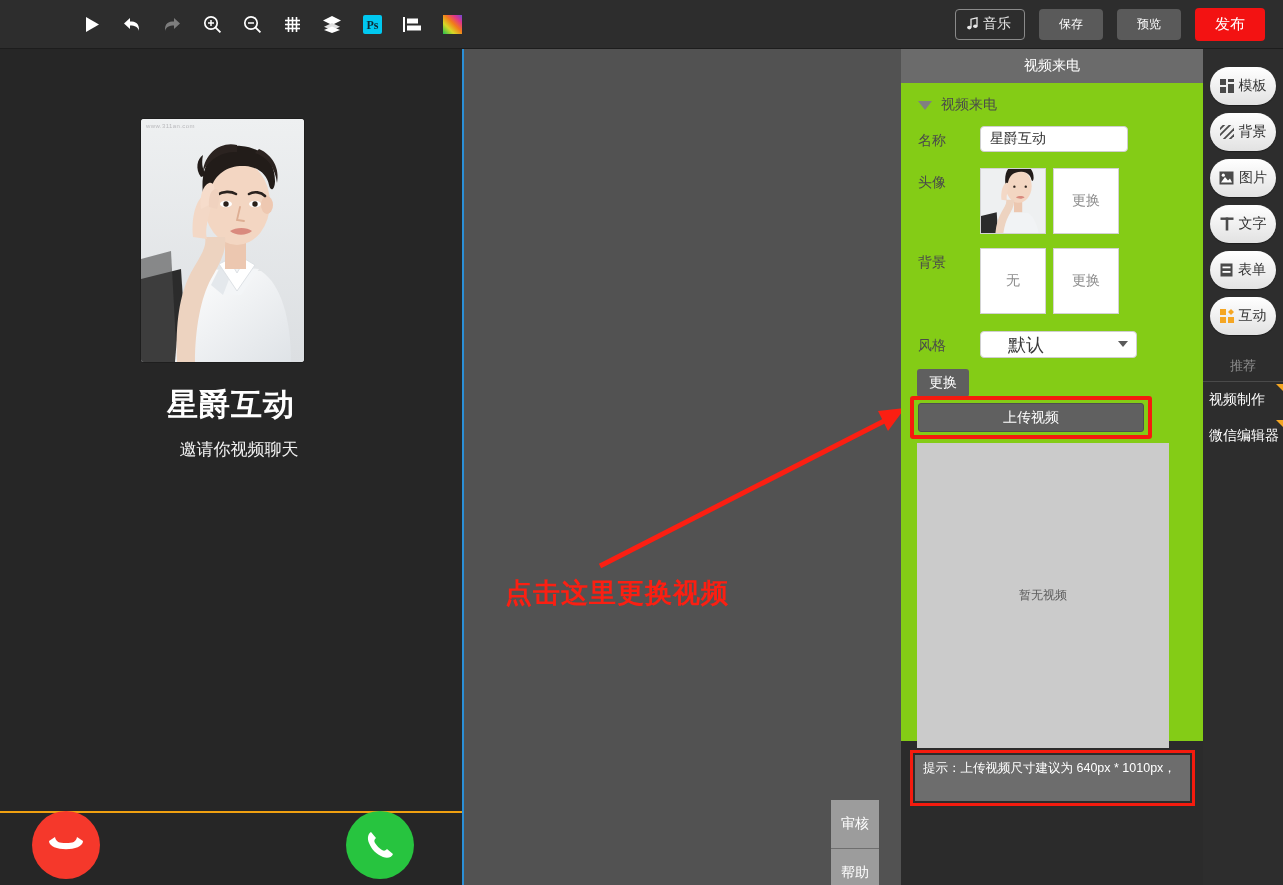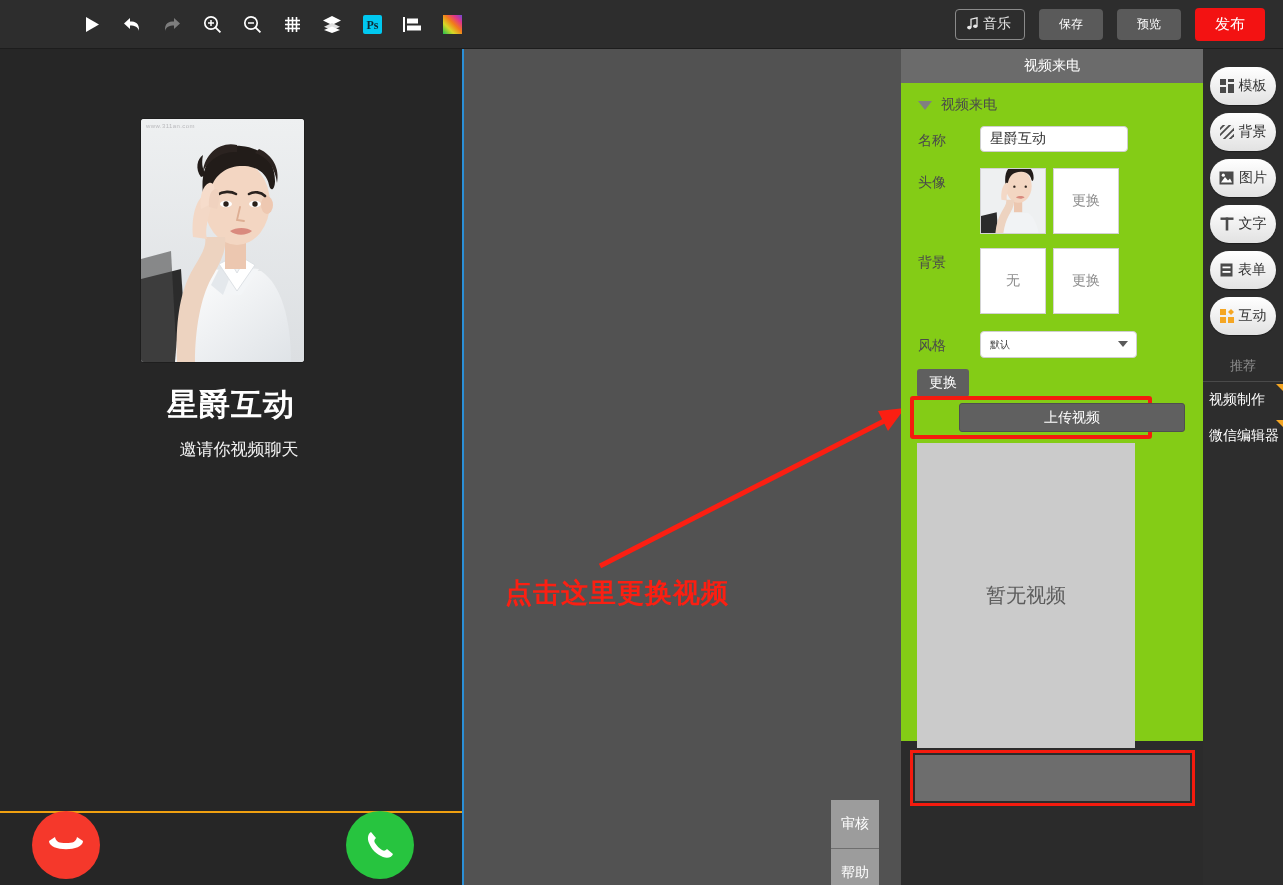--- a/index.html
+++ b/index.html
@@ -117,21 +117,21 @@
     width:64px;height:64px;border:1px solid #d3d3d3;background:#fff;overflow:hidden;
     position:relative;flex:none;cursor:pointer;
   }
   .thumb-box.plain{
     display:flex;align-items:center;justify-content:center;color:#8c8c8c;font-size:14px;
   }
   .thumb-gap{width:7px;flex:none;}
   .sel-wrap{position:relative;width:157px;}
   .sel-box{
     width:157px;height:27px;border:1px solid #cfcfcf;border-radius:4px;background:#fff;
-    font-size:10px;color:#3b3b3b;display:flex;align-items:center;padding:0 9px;
+    font-size:18px;color:#3b3b3b;display:flex;align-items:center;padding:0 27px;
     box-sizing:border-box;cursor:pointer;
   }
   .sel-arrow{
     position:absolute;right:9px;top:10px;
     width:0;height:0;border-left:5px solid transparent;border-right:5px solid transparent;
     border-top:6px solid #5a5a5a;
   }
   .ring-row{padding:9px 0 0 17px;display:flex;align-items:center;gap:2px;color:#4a4a4a;font-size:13px;}
   .tri-right{
     width:0;height:0;border-top:6px solid transparent;border-bottom:6px solid transparent;
@@ -140,28 +140,28 @@
   .btn-replace-sm{
     position:absolute;left:917px;top:369px;
     background:#5f5f5f;color:#fff;font-size:14px;border:none;border-radius:3px;
     padding:5px 12px;cursor:pointer;
   }
   .upload-hl{
     position:absolute;left:910px;top:396px;width:242px;height:43px;
     border:4px solid #f51b0e;border-radius:3px;box-sizing:border-box;
   }
   .btn-upload{
-    position:absolute;left:959px;top:403px;width:226px;height:29px;
+    position:absolute;left:918px;top:403px;width:226px;height:29px;
     background:#606060;color:#fff;font-size:14px;border:1px solid #4f4f4f;border-radius:3px;
     cursor:pointer;
   }
   .video-ph{
-    position:absolute;left:917px;top:443px;width:218px;height:305px;
+    position:absolute;left:917px;top:443px;width:252px;height:305px;
     background:#cbcbcb;display:flex;align-items:center;justify-content:center;
-    color:#5c5c5c;font-size:20px;cursor:pointer;
+    color:#5c5c5c;font-size:12px;cursor:pointer;
   }
   .tip-hl{
     position:absolute;left:910px;top:750px;width:285px;height:56px;
     border:3px solid #f51b0e;box-sizing:border-box;
   }
   .tip-box{
     position:absolute;left:915px;top:755px;width:275px;height:46px;
     background:#6d6d6d;color:#ffffff;font-size:12.5px;line-height:20px;
     padding:3px 8px;box-sizing:border-box;
   }
@@ -452,20 +452,21 @@
 
   <button class="btn-replace-sm">更换</button>
 
   <div class="upload-hl"></div>
   <button class="btn-upload">上传视频</button>
 
   <div class="video-ph">暂无视频</div>
 
   <div class="tip-hl"></div>
   <div class="tip-box">
+    <div>提示：上传视频尺寸建议为 640px * 1010px，</div>
   </div>
 
   <div class="rail">
     <div class="rail-item">
       <span class="ic">
         <svg width="14" height="14" viewBox="0 0 14 14">
             <rect x="0" y="0" width="6" height="6" fill="#4a4a4a"></rect>
             <rect x="8" y="0" width="6" height="3" fill="#4a4a4a"></rect>
             <rect x="8" y="5" width="6" height="9" fill="#4a4a4a"></rect>
             <rect x="0" y="8" width="6" height="6" fill="#4a4a4a"></rect>

